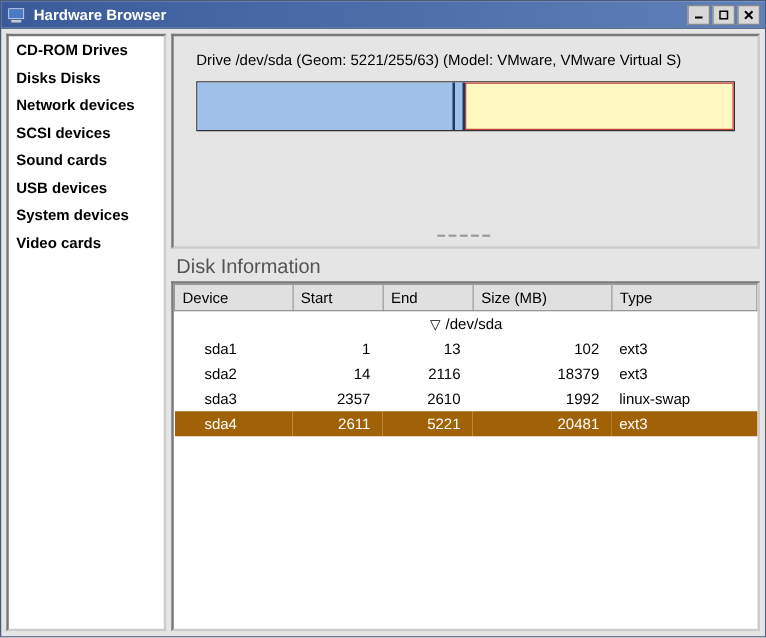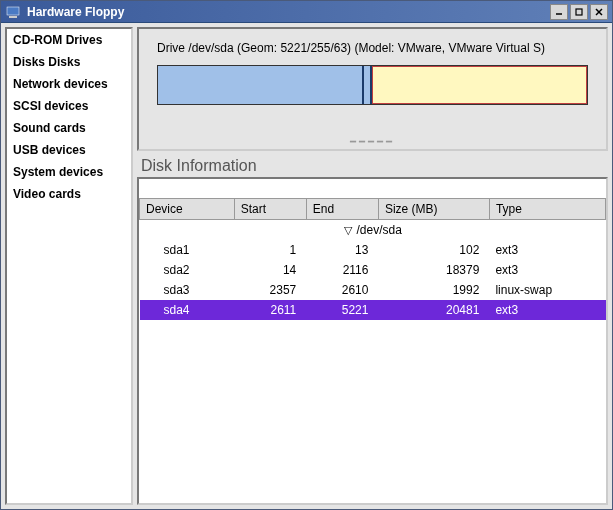--- a/index.html
+++ b/index.html
@@ -71,21 +71,21 @@
 .rightpane {
   flex: 1;
   display: flex;
   flex-direction: column;
   gap: 4px;
 }
 .topbox {
   border: 2px inset #ccc;
   background: #e5e5e5;
   padding: 12px 10px 25px 10px;
-  height: 124px;
+  height: 172px;
   position: relative;
 }
 .drive-label {
   font-size: 12px;
   margin-bottom: 10px;
   margin-left: 8px;
 }
 .partbar {
   margin: 4px 8px 0 8px;
   height: 40px;
@@ -120,39 +120,38 @@
 .tablewrap {
   flex: 1;
   background: #fff;
   border: 2px inset #ccc;
   overflow: auto;
 }
 table {
   border-collapse: collapse;
   width: 100%;
   font-size: 12px;
-  margin-top: 19px;
 }
 th {
   background: #e0e0e0;
   border: 1px solid #999;
   padding: 3px 6px;
   text-align: left;
   font-weight: normal;
 }
 td {
   padding: 3px 6px;
   border: 0;
 }
 tr.parent td {
   font-weight: normal;
   text-align: center;
 }
 tr.selected td {
-  background: #6d28d9;
+  background: #a16207;
   color: #fff;
 }
 td.num { text-align: right; padding-right: 10px; }
 .disclosure {
   display: inline-block;
   width: 10px;
   font-size: 11px;
 }
 .indent { padding-left: 24px; }
 </style>
@@ -160,21 +159,21 @@
 <body>
 
 <div class="window">
   <div class="titlebar">
     <span class="icon">
       <svg width="16" height="16" viewBox="0 0 16 16">
         <rect x="2" y="3" width="12" height="8" fill="#4a7ac4" stroke="#fff" stroke-width="0.5"></rect>
         <rect x="4" y="12" width="8" height="2" fill="#ccc"></rect>
       </svg>
     </span>
-    <span>Hardware Floppy</span>
+    <span>Hardware Browser</span>
     <span class="spacer"></span>
     <span class="winbtn">
       <svg width="10" height="10" viewBox="0 0 10 10">
           <line x1="2" y1="7" x2="8" y2="7" stroke="#000" stroke-width="1.5"></line>
         </svg>
     </span>
     <span class="winbtn">
       <svg width="10" height="10" viewBox="0 0 10 10">
           <rect x="2" y="2" width="6" height="6" fill="none" stroke="#000" stroke-width="1.2"></rect>
         </svg>

